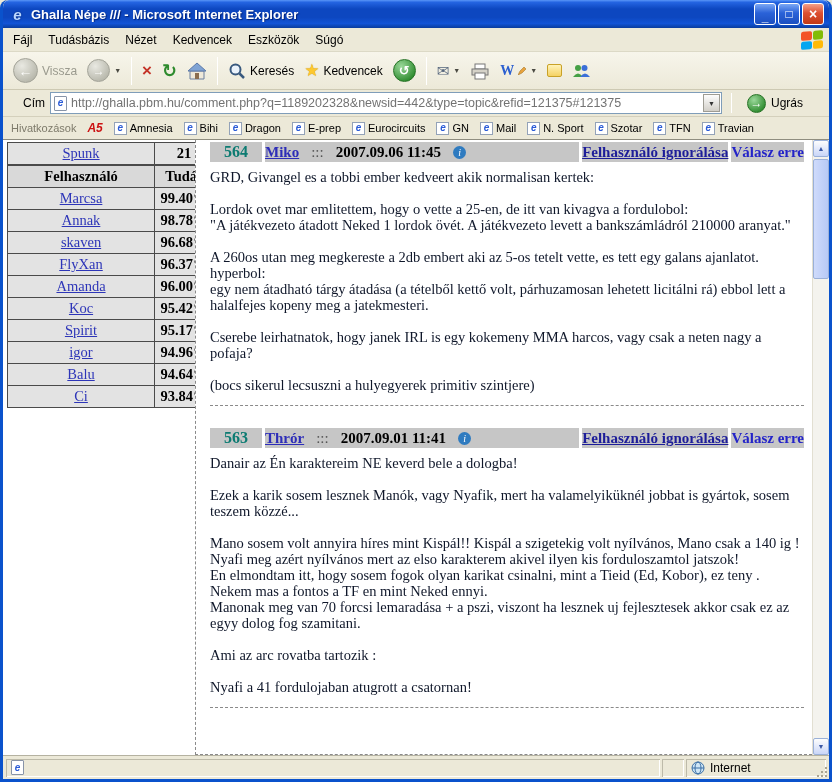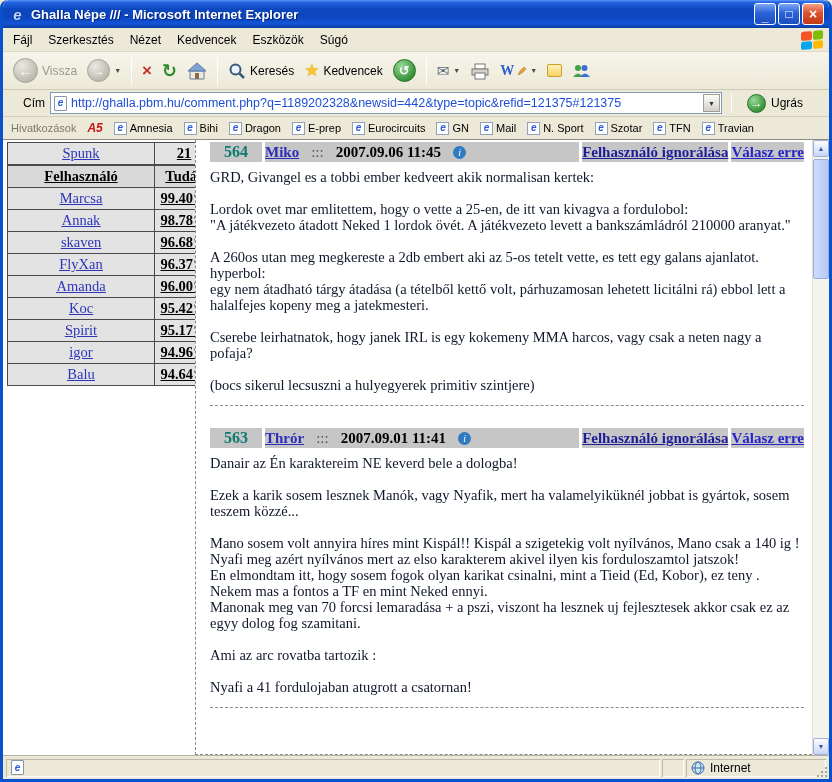--- a/index.html
+++ b/index.html
@@ -56,21 +56,21 @@
   .note { width:15px; height:13px; background:linear-gradient(180deg,#fff3b8,#f5d263); border:1px solid #c9a227; border-radius:2px; }
 
   
   .addressbar { height:27px; flex:0 0 27px; display:flex; align-items:center; gap:5px; padding:2px 20px;
     background:#ece9d8; border-bottom:1px solid #d4d0bc; font-size:12px; }
   .addr-field { flex:1; height:22px; background:#fff; border:1px solid #7f9db9; display:flex; align-items:center;
     gap:4px; padding:1px 1px 1px 3px; }
   .page-ico { width:13px; height:15px; background:#fff; border:1px solid #8894a8; border-radius:1px;
     display:flex; align-items:center; justify-content:center; flex:0 0 13px; }
   .page-ico .pe { color:#2a5bd7; font-weight:bold; font-style:italic; font-size:10px; line-height:1; }
-  .addr-input { flex:1; border:0; outline:0; background:transparent; font:12.5px "Liberation Sans",sans-serif; color:#1d4ed8; }
+  .addr-input { flex:1; border:0; outline:0; background:transparent; font:12.5px "Liberation Sans",sans-serif; color:#737373; }
   .addr-dd { width:17px; height:18px; display:flex; align-items:center; justify-content:center;
     background:linear-gradient(180deg,#fdfdfd,#d2cfc8); border:1px solid #9e9c93; }
   .addr-dd span { font-size:7px; color:#333; }
   .go-btn { display:flex; align-items:center; gap:5px; padding:1px 6px; }
   .go-ico { width:19px; height:19px; border-radius:50%; display:flex; align-items:center; justify-content:center;
     background:radial-gradient(circle at 35% 30%, #9ad89a, #2e8b2e 78%); border:1px solid #267326;
     color:#fff; font-size:12px; font-weight:bold; }
 
   
   .linksbar { height:23px; flex:0 0 23px; display:flex; align-items:center; gap:11px; padding:0 8px;
@@ -78,21 +78,21 @@
   .links-label { color:#7d7a6a; }
   .link-item { display:flex; align-items:center; gap:3px; }
   .lnk-ico { width:13px; height:13px; background:#fff; border:1px solid #93a2b8; display:flex; align-items:center;
     justify-content:center; color:#2a5bd7; font-weight:bold; font-style:italic; font-size:10px; line-height:1; }
   .a5-logo { color:#cc1414; font-weight:bold; font-style:italic; font-size:12px; }
 
   
   .viewport { flex:1; display:flex; background:#fff; overflow:hidden; position:relative; }
   .sidebar { width:192px; flex:0 0 192px; padding:2px 2px 0 4px; overflow:hidden;
     font-family:"Liberation Serif","DejaVu Serif",serif; }
-  .side-table { border-collapse:collapse; width:207px; font-size:14.5px;text-decoration:underline; }
+  .side-table { border-collapse:collapse; width:207px; font-size:14.5px; }
   .side-table td, .side-table th { border:1px solid #4a4a4a; background:#e3e3e3; text-align:center; padding:1px 2px; line-height:19px; }
   .side-table th { background:#d9d9d9; font-weight:bold; }
   .side-table .ucell { width:130px; }
   .side-table .vcell { width:52px; font-weight:bold; }
   .slink { color:#2d35b8; text-decoration:underline; cursor:pointer; }
   .toplist-title { margin:16px 0 8px 2px; font-size:15px; color:#000; }
 
   .posts { flex:1; overflow:hidden; padding:2px 8px 0 14px;
     border-left:1px dashed #8a8a8a; border-bottom:1px dashed #8a8a8a;
     font-family:"Liberation Serif","DejaVu Serif",serif; }
@@ -100,21 +100,21 @@
   .post-head { display:flex; gap:3px; align-items:stretch; margin-bottom:7px; }
   .ph-cell { background:#c6c6c6; display:flex; align-items:center; padding:1px 0; }
   .ph-num { font-size:16px; font-weight:bold; color:#0c7b72; min-width:52px; justify-content:center; }
   .ph-main { flex:1; gap:12px; font-size:15px; }
   .author { color:#2d2db8; font-weight:bold; text-decoration:underline; cursor:pointer; }
   .sep3 { color:#555; }
   .pdate { font-weight:bold; color:#000; }
   .info-ico { width:13px; height:13px; border-radius:50%; background:#2f7bc0; color:#fff;
     font-size:10px; font-style:italic; display:inline-flex; align-items:center; justify-content:center; cursor:pointer; }
   .ph-ignore a { color:#1d1d99; font-weight:bold; text-decoration:underline; font-size:15px; cursor:pointer; }
-  .ph-reply a { color:#2424c8; font-weight:bold; text-decoration:underline; font-size:15px; cursor:pointer; }
+  .ph-reply a { color:#2424c8; font-weight:bold; font-size:15px; cursor:pointer; }
   .post-body { white-space:pre-wrap; color:#0f172a; font-size:14.5px; line-height:16px; }
 
   
   .scrollbar { width:17px; flex:0 0 17px; background:#f4f3ee; border-left:1px solid #e2dfd2;
     display:flex; flex-direction:column; }
   .sb-btn { height:17px; flex:0 0 17px; display:flex; align-items:center; justify-content:center;
     background:linear-gradient(180deg,#fdfdfd,#c9d6f8); border:1px solid #9ab0d8; border-radius:2px; color:#3a57a5; }
   .sb-btn span { font-size:7px; }
   .sb-track { flex:1; position:relative; }
   .sb-thumb { position:absolute; left:0; top:2px; width:16px; height:120px;
@@ -148,21 +148,21 @@
           <span>□</span>
         </span>
       <span class="tb-btn close">
           <span>×</span>
         </span>
     </span>
   </div>
 
   <div class="menubar">
     <span class="menu-item">Fájl</span>
-    <span class="menu-item">Szerkesztés</span>
+    <span class="menu-item">Tudásbázis</span>
     <span class="menu-item">Nézet</span>
     <span class="menu-item">Kedvencek</span>
     <span class="menu-item">Eszközök</span>
     <span class="menu-item">Súgó</span>
     <span class="menu-spacer"></span>
     <span class="winflag">
         <i class="fr"></i>
         <i class="fg"></i>
         <i class="fb"></i>
         <i class="fy"></i>
@@ -362,20 +362,24 @@
               <td class="vcell">95.17%</td>
             </tr>
         <tr>
               <td class="ucell"><a class="slink">igor</a></td>
               <td class="vcell">94.96%</td>
             </tr>
         <tr>
               <td class="ucell"><a class="slink">Balu</a></td>
               <td class="vcell">94.64%</td>
             </tr>
+        <tr>
+              <td class="ucell"><a class="slink">Ci</a></td>
+              <td class="vcell">93.84%</td>
+            </tr>
       </tbody>
         </table>
     </div>
 
     <div class="posts">
 
       <div class="post">
         <div class="post-head">
           <div class="ph-cell ph-num">564</div>
           <div class="ph-cell ph-main">

